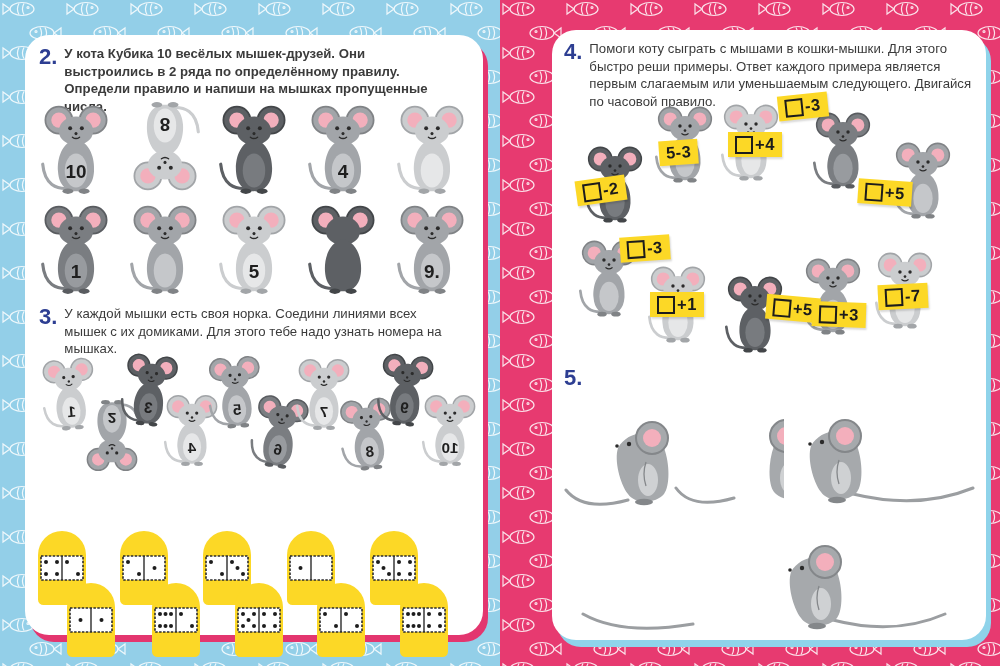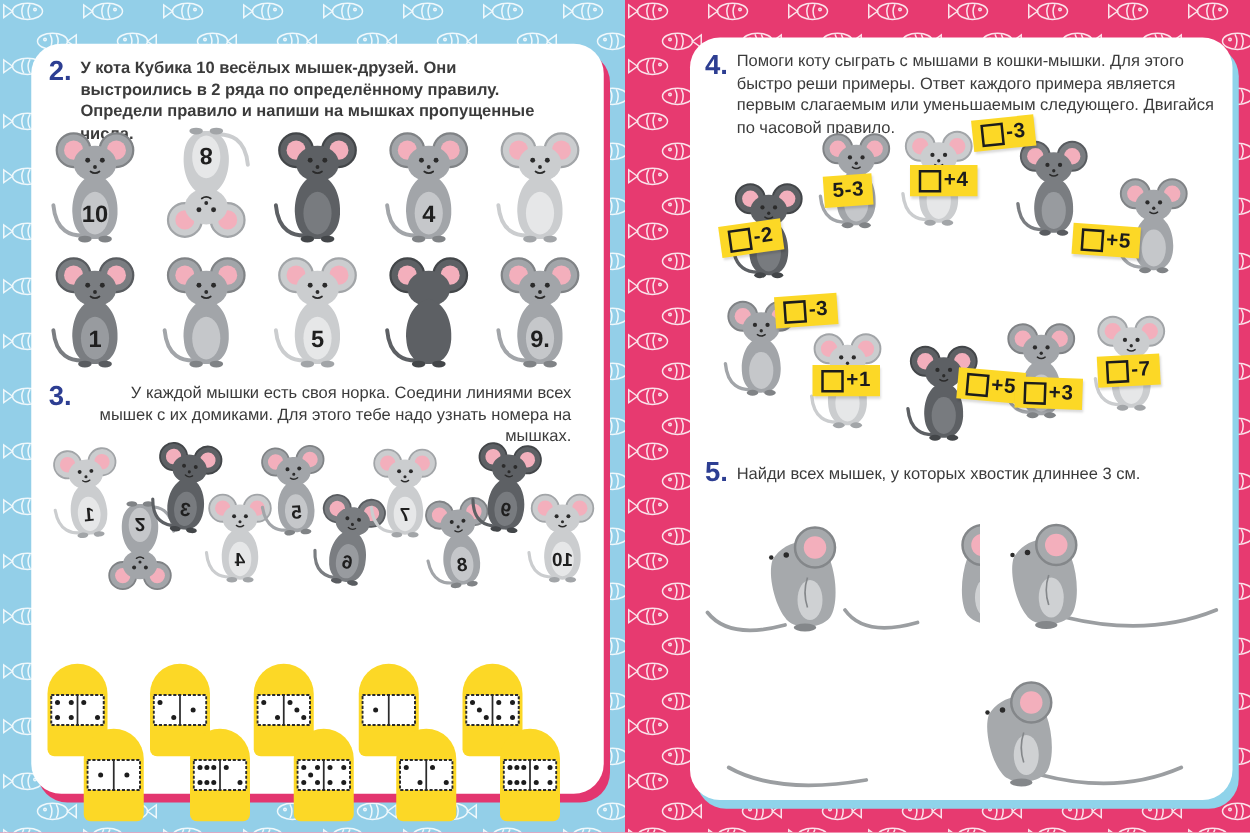--- a/index.html
+++ b/index.html
@@ -243,21 +243,21 @@
             <path d="M36 40 Q40 43 44 40" fill="none" stroke="#2b2b2b" stroke-width="1.5" stroke-linecap="round"></path>
             <ellipse cx="31" cy="100" rx="6" ry="3" fill="#808386"></ellipse>
             <ellipse cx="49" cy="100" rx="6" ry="3" fill="#808386"></ellipse>
             <text x="40" y="85" text-anchor="middle" font-family="Liberation Sans, sans-serif" font-size="21" font-weight="bold" fill="#1f1f1f">9.</text>
           </svg>
         </div>
       </div>
 
     <div class="task-head" style="top:270px;left:14px;width:418px;">
       <span class="task-num">3.</span>
-      <span class="task-text" style="width:398px;text-align:right;">У каждой мышки есть своя норка. Соедини линиями всех мышек с их домиками. Для этого тебе надо узнать номера на мышках.</span>
+      <span class="task-text" style="width:398px;">У каждой мышки есть своя норка. Соедини линиями всех мышек с их домиками. Для этого тебе надо узнать номера на мышках.</span>
     </div>
     <div id="t3mice" style="top:316px;left:0;right:0;height:172px;">
         <div class="t3m" style="left: 16px; top: 4px; transform: rotate(-5deg);"><svg viewBox="0 0 80 104" width="58" height="76">
             <path d="M38 96 Q6 102 3 70" fill="none" stroke="#cbcdcf" stroke-width="3.5" stroke-linecap="round"></path>
             <circle cx="21" cy="21" r="15" fill="#cbcdcf" stroke="#a2a5a8" stroke-width="2"></circle>
             <circle cx="21" cy="21" r="8.5" fill="#f3afbc"></circle>
             <circle cx="59" cy="21" r="15" fill="#cbcdcf" stroke="#a2a5a8" stroke-width="2"></circle>
             <circle cx="59" cy="21" r="8.5" fill="#f3afbc"></circle>
             <ellipse cx="40" cy="33" rx="19" ry="16" fill="#cbcdcf"></ellipse>
             <path d="M40 42 C24 46 19 64 20 78 C21 94 30 100 40 100 C50 100 59 94 60 78 C61 64 56 46 40 42 Z" fill="#cbcdcf"></path>
@@ -739,21 +739,20 @@
             <circle cx="40" cy="36" r="1.7" fill="#2b2b2b"></circle>
             <path d="M36 40 Q40 43 44 40" fill="none" stroke="#2b2b2b" stroke-width="1.5" stroke-linecap="round"></path>
             <ellipse cx="31" cy="100" rx="6" ry="3" fill="#a2a5a8"></ellipse>
             <ellipse cx="49" cy="100" rx="6" ry="3" fill="#a2a5a8"></ellipse>
           </svg></div>
         <div class="sign" style="left: 316px; top: 188px; transform: rotate(-3deg);"><span class="box"></span>-7</div>
       </div>
 
     <div class="task-head" style="top:336px;left:12px;width:412px;">
       <span class="task-num">5.</span>
-      <span class="task-text" style="width:392px;padding-top:4px;">Найди всех мышек, у которых хвостик длиннее 3 см.</span>
     </div>
     <div id="sitting" style="top:368px;left:0;right:0;height:238px;">
         <div class="sitm" style="left: 8px; top: 16px;"><svg width="118" height="96" viewBox="0 0 118 96">
             <path d="M68 86 Q 23.400000000000002 98 6 76" fill="none" stroke="#9b9ea1" stroke-width="3" stroke-linecap="round"></path>
             <g transform="translate(52,0)">
               <path d="M6 34 C16 16 44 13 52 34 C58 50 58 72 52 80 C44 90 22 90 16 80 C8 70 2 46 6 34 Z" fill="#a6a9ac"></path>
               <circle cx="40" cy="24" r="16" fill="#a6a9ac" stroke="#84878a" stroke-width="2"></circle>
               <circle cx="40" cy="24" r="9" fill="#f3afbc"></circle>
               <ellipse cx="36" cy="66" rx="10" ry="16" fill="#cfd1d3"></ellipse>
               <path d="M34 48 Q30 60 34 72" fill="none" stroke="#84878a" stroke-width="1.3"></path>

